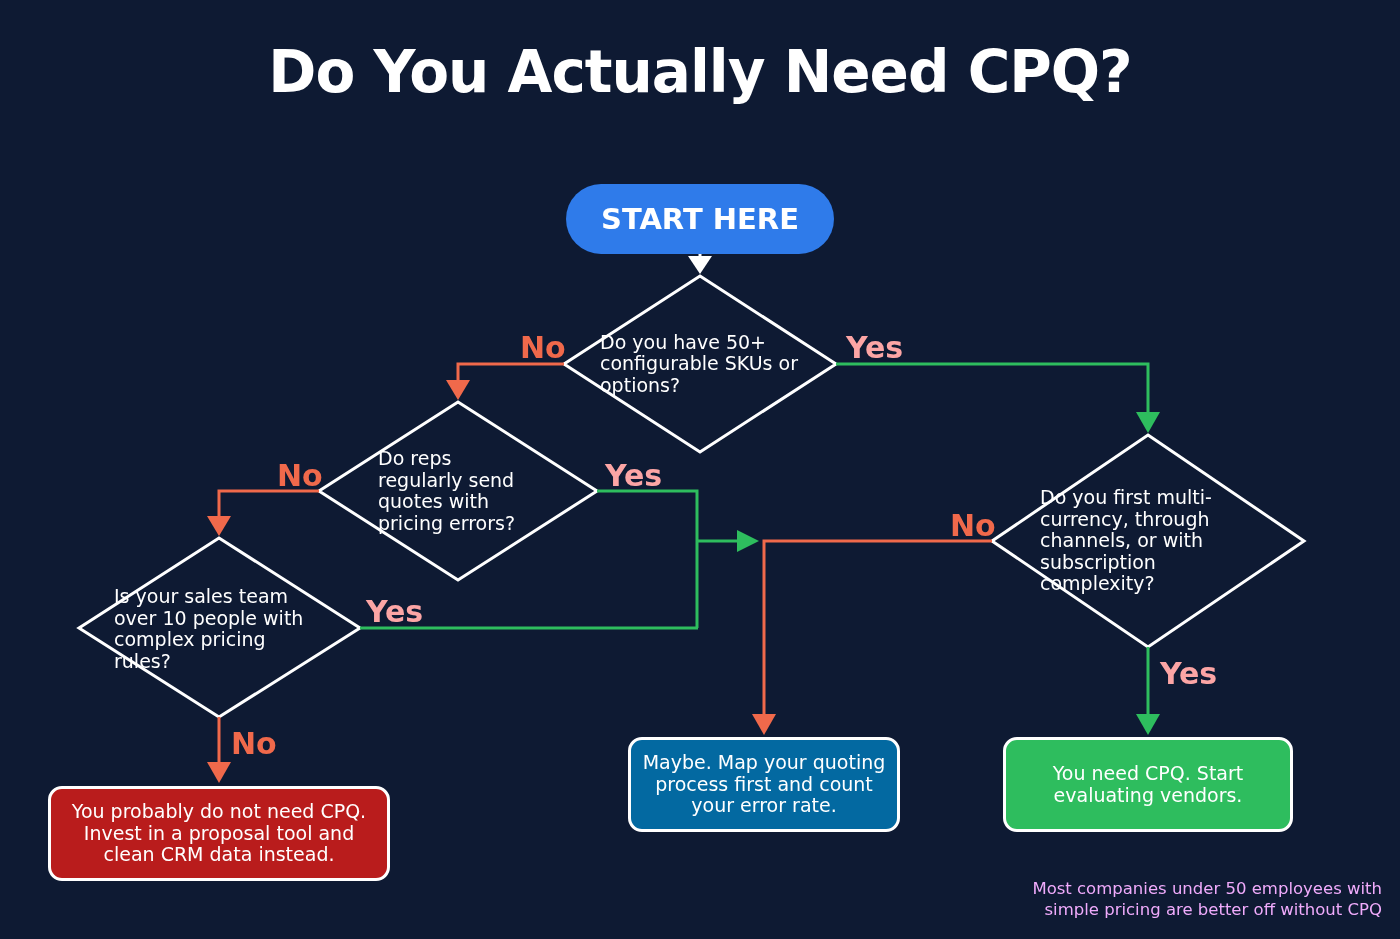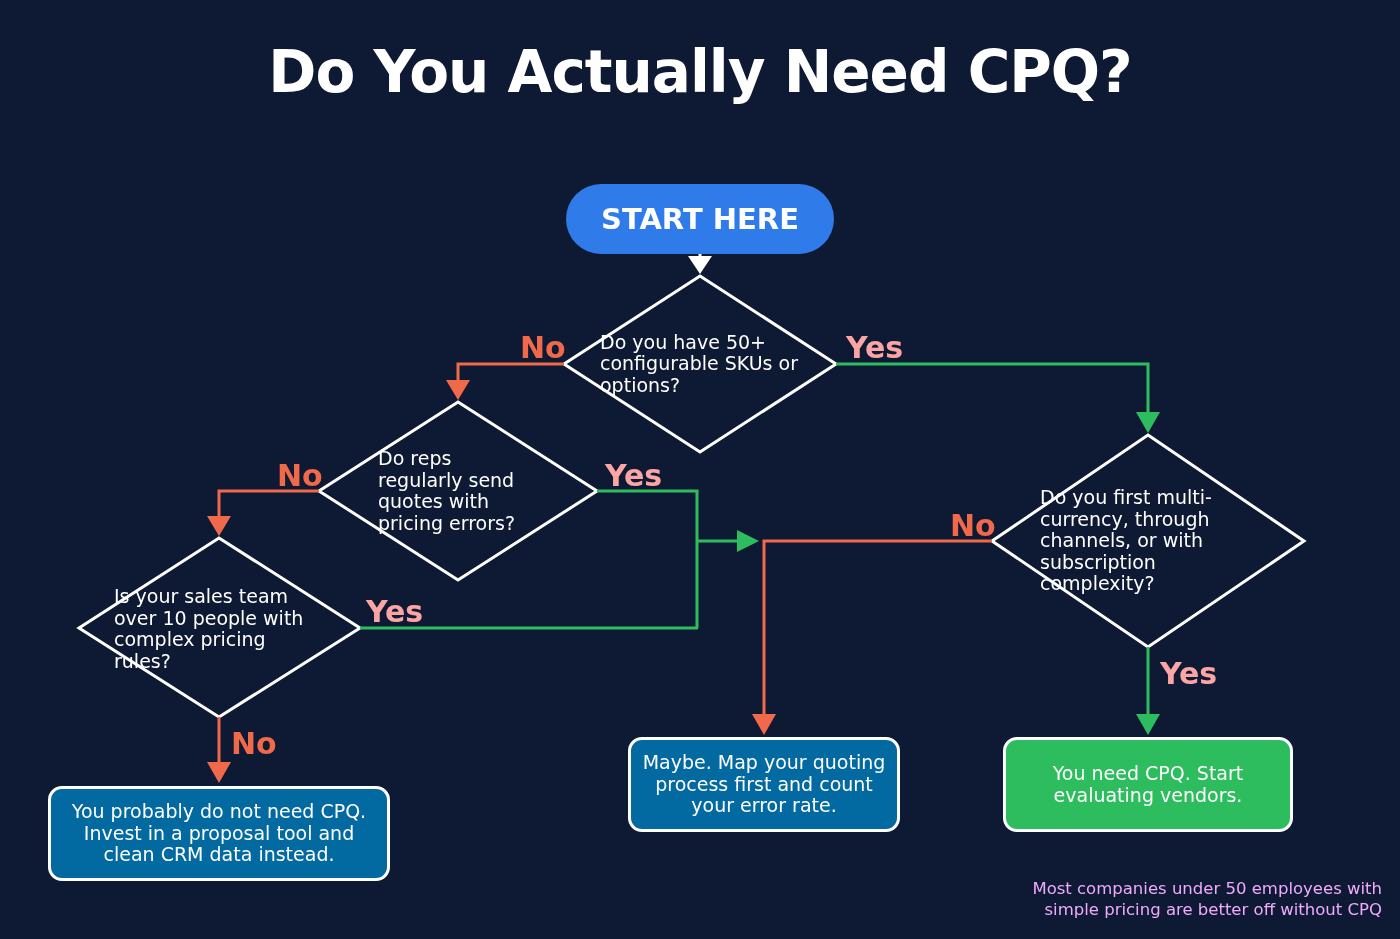--- a/index.html
+++ b/index.html
@@ -110,17 +110,17 @@
 
 <div class="lbl no" style="left:520px;top:330px;">No</div>
 <div class="lbl yes" style="left:846px;top:330px;">Yes</div>
 <div class="lbl no" style="left:277px;top:458px;">No</div>
 <div class="lbl yes" style="left:605px;top:458px;">Yes</div>
 <div class="lbl yes" style="left:366px;top:594px;">Yes</div>
 <div class="lbl no" style="left:231px;top:726px;">No</div>
 <div class="lbl no" style="left:950px;top:508px;">No</div>
 <div class="lbl yes" style="left:1160px;top:656px;">Yes</div>
 
-<div class="outcome" style="left:48px;top:786px;width:342px;height:95px;background:#0369a1;padding:0 14px;">You probably do not need CPQ. Invest in a proposal tool and clean CRM data instead.</div>
+<div class="outcome" style="left:48px;top:786px;width:342px;height:95px;background:#b91c1c;padding:0 14px;">You probably do not need CPQ. Invest in a proposal tool and clean CRM data instead.</div>
 <div class="outcome" style="left:628px;top:737px;width:272px;height:95px;background:#0369a1;padding:0 10px;">Maybe. Map your quoting process first and count your error rate.</div>
 <div class="outcome" style="left:1003px;top:737px;width:290px;height:95px;background:#2ebd5e;padding:0 40px;">You need CPQ. Start evaluating vendors.</div>
 
 <div class="note" style="width:370px;">Most companies under 50 employees with simple pricing are better off without CPQ</div>
 
 </body></html>

